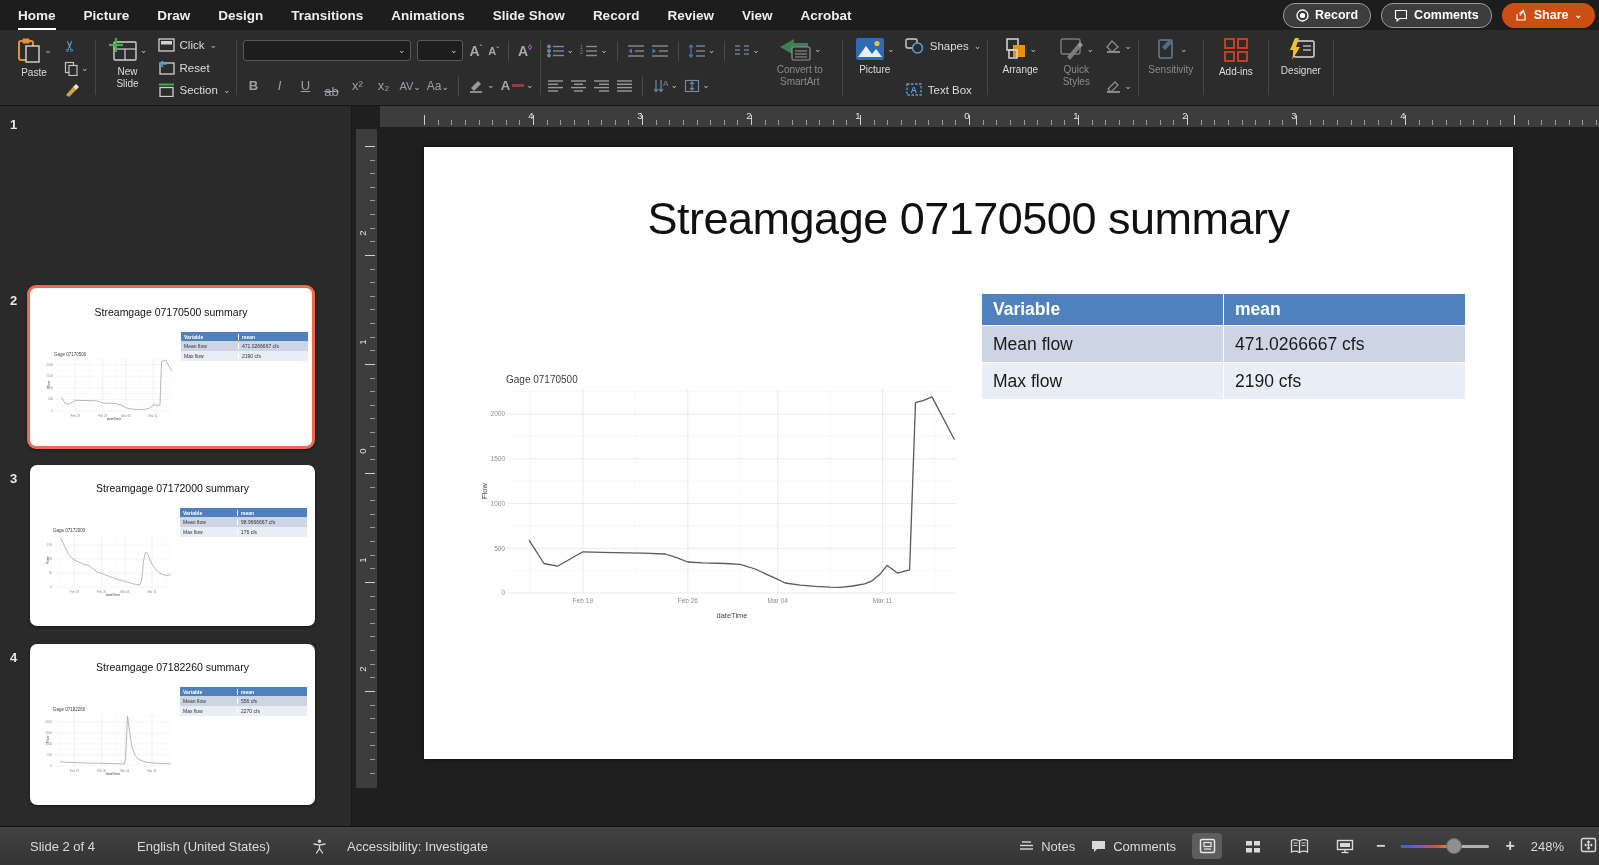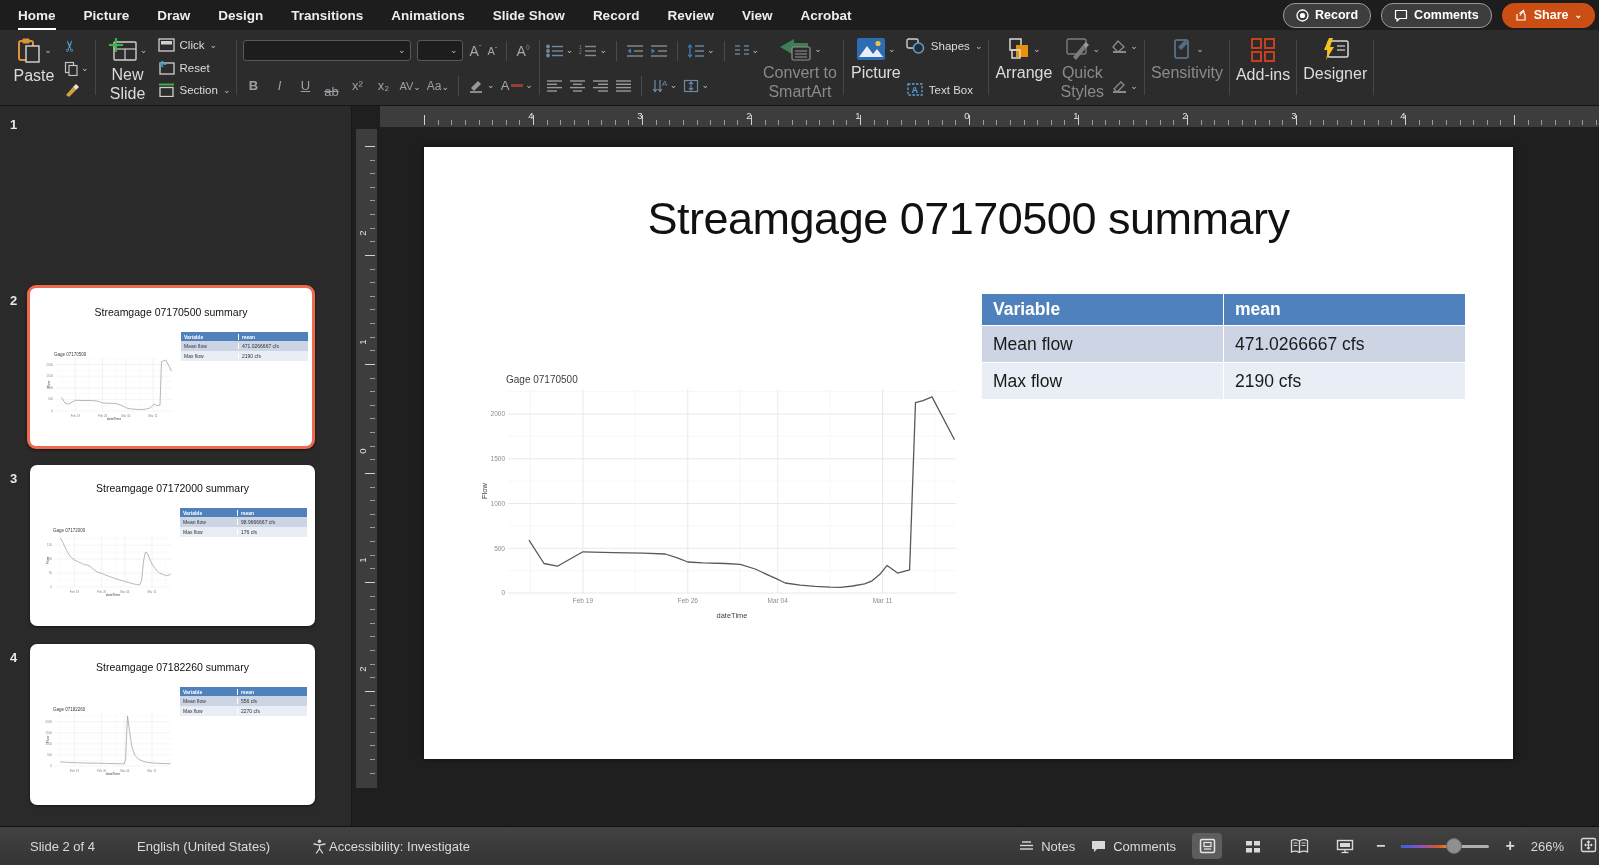--- a/index.html
+++ b/index.html
@@ -17,44 +17,44 @@
         border:1px solid #9a9a9a;background:#3d3d3d;color:#fff;font-size:12.5px;font-weight:700;}
   .pill.share{background:#cb4e14;border-color:#cb4e14;}
   .chevw{font-size:9px;color:#fff;line-height:1;}
   
   .ribbon{position:absolute;left:0;top:30px;width:100%;height:76px;background:#2c2c2c;
           border-bottom:1px solid #161616;display:flex;align-items:stretch;padding:0 6px;box-sizing:border-box;z-index:20;}
   .rdiv{width:1px;background:#474747;margin:10px 4px;}
   .rgroup{display:flex;align-items:stretch;gap:4px;padding:0 2px;}
   .bigbtn{display:flex;flex-direction:column;align-items:center;justify-content:flex-start;
           padding-top:7px;gap:3px;min-width:52px;cursor:default;}
-  .blabel{font-size:16px;color:#dcdcdc;text-align:center;line-height:1.18;white-space:pre-line;}
+  .blabel{font-size:10px;color:#dcdcdc;text-align:center;line-height:1.18;white-space:pre-line;}
   .blabel.dis{color:#8a8a8a;}
   .chev{font-size:9px;color:#bdbdbd;line-height:1;}
   .iconrow{display:flex;align-items:center;gap:2px;}
   .vstack{display:flex;flex-direction:column;justify-content:space-between;padding:7px 0 8px 0;}
   .sicon{display:flex;align-items:center;gap:2px;background:none;border:none;padding:0;cursor:default;}
   .scis{color:#58a6d9;font-size:15px;display:inline-block;transform:rotate(-90deg);}
   .slide-cmd{display:flex;align-items:center;gap:5px;font-size:11.5px;color:#dcdcdc;}
   .slides-col{display:flex;flex-direction:column;justify-content:space-between;padding:8px 0;}
   .fontcol,.paracol{display:flex;flex-direction:column;justify-content:space-between;padding:9px 0 8px 0;}
   .frow{display:flex;align-items:center;gap:6px;height:23px;}
   .fsel{background:#1d1d1d;border:1px solid #585858;border-radius:3px;height:21px;display:flex;
         align-items:center;justify-content:flex-end;padding:0 5px;box-sizing:border-box;}
   .fmt{color:#9aa0a6;font-size:13px;min-width:20px;text-align:center;}
   .fmt.b{font-weight:700;}.fmt.i{font-style:italic;}.fmt.u{text-decoration:underline;}
   .fmt.st{text-decoration:line-through;margin-top:12px;}
   .mini-div{width:1px;height:20px;background:#4a4a4a;margin:0 3px;}
-  .grayA{color:#a7a7a7;font-size:14px;font-weight:400;}
+  .grayA{color:#a7a7a7;font-size:14px;font-weight:700;}
   .grayA small{font-size:8px;vertical-align:top;color:#7fa7c8;}
   .status{position:absolute;left:0;bottom:0;width:100%;height:38px;
           background:linear-gradient(#424242,#343434);border-top:1px solid #101010;
           display:flex;align-items:center;color:#d9d9d9;font-size:13px;z-index:30;}
   .st-left{display:flex;align-items:center;gap:42px;padding-left:30px;}
-  .st-acc{display:flex;align-items:center;gap:2px;}
+  .st-acc{display:flex;align-items:center;gap:20px;}
   .st-right{margin-left:auto;display:flex;align-items:center;gap:16px;padding-right:12px;}
   .st-btn{display:flex;align-items:center;gap:7px;color:#d9d9d9;}
   .viewbtn{width:30px;height:26px;display:flex;align-items:center;justify-content:center;border-radius:4px;}
   .viewbtn.active{background:#5d5d5d;}
   .zoomslider{position:relative;width:88px;height:16px;display:flex;align-items:center;}
   .ztrack{position:absolute;left:0;top:7px;height:3px;width:100%;border-radius:2px;background:#b0b0b0;}
   .zfill{position:absolute;left:0;top:7px;height:3px;width:53px;border-radius:2px;
          background:linear-gradient(90deg,#2e66d8,#8a4fc8 35%,#d85a2a 70%,#f0a030 100%);}
   .zthumb{position:absolute;left:45px;top:0;width:16px;height:16px;border-radius:50%;
           background:#8f8f8f;border:1px solid #6b6b6b;box-sizing:border-box;}
@@ -852,20 +852,20 @@
             <line x1="5.5" y1="13.5" x2="12.5" y2="13.5" stroke="#d9d9d9" stroke-width="1.3"></line>
           </svg>
         </span>
       <span class="zsign">−</span>
       <span class="zoomslider">
         <span class="ztrack"></span>
         <span class="zfill"></span>
         <span class="zthumb"></span>
       </span>
       <span class="zsign">+</span>
-      <span>266%</span>
+      <span>248%</span>
       <span><svg width="17" height="16" viewBox="0 0 17 16">
             <rect x="1.5" y="1.5" width="14" height="13" rx="1.5" fill="none" stroke="#d9d9d9" stroke-width="1.4"></rect>
             <path d="M8.5 4 L8.5 12 M5 8 L12 8 M7 5.5 L8.5 4 L10 5.5 M7 10.5 L8.5 12 L10 10.5 M5.8 6.7 L5 8 L5.8 9.3 M11.2 6.7 L12 8 L11.2 9.3" fill="none" stroke="#d9d9d9" stroke-width="1.1"></path>
           </svg></span>
     </div>
   </div>
 </div>
 
 </body></html>

